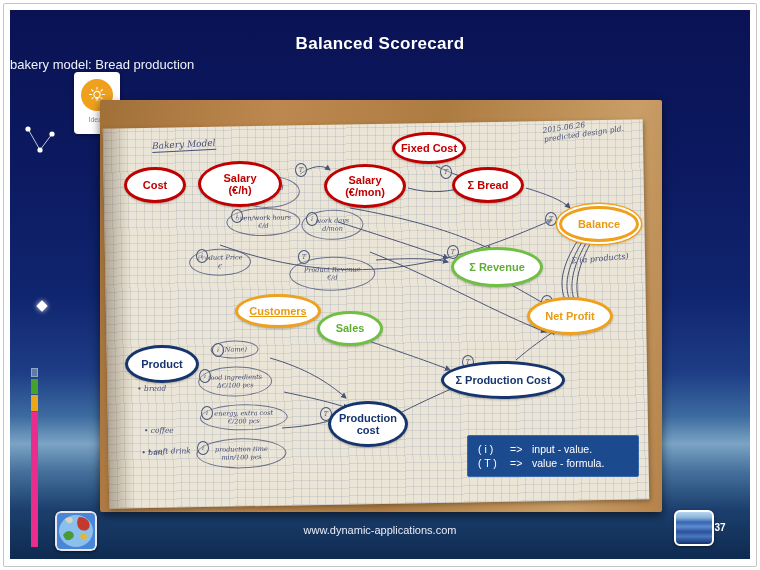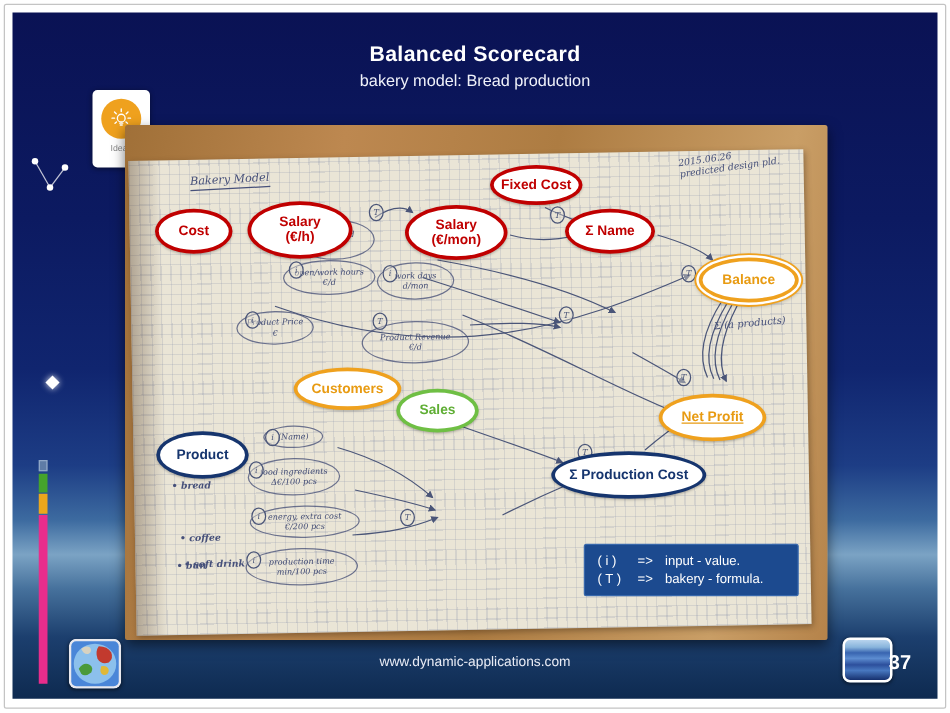--- a/index.html
+++ b/index.html
@@ -1,21 +1,21 @@
 <!DOCTYPE html>
 <html><head>
 <meta charset="utf-8">
 <style>
   html,body{margin:0;padding:0;}
   body{width:760px;height:570px;background:#ffffff;font-family:"Liberation Sans",sans-serif;position:relative;overflow:hidden;}
   .outer-border{position:absolute;inset:3px;border:1px solid #c4c4c4;border-radius:2px;pointer-events:none;}
   .slide{position:absolute;left:10px;top:10px;width:740px;height:549px;overflow:hidden;
     background:linear-gradient(180deg,#0a1254 0%,#0c1a61 30%,#10256f 52%,#1d3d85 66%,#3d6ba0 74%,#7ba3c4 79%,#46719c 84%,#1c3f6e 91%,#0e2a50 100%);}
   .slide-title{position:absolute;top:24px;left:0;width:100%;text-align:center;color:#ffffff;font-size:17px;font-weight:bold;letter-spacing:.3px;}
-  .slide-subtitle{position:absolute;top:47px;left:0;width:100%;text-align:center;color:#f0f2fa;font-size:13px;}
+  .slide-subtitle{position:absolute;top:47px;left:0;width:100%;text-align:left;color:#f0f2fa;font-size:13px;}
   
   .ideas-badge{position:absolute;left:64px;top:62px;width:46px;height:62px;background:#fff;border-radius:4px;
     box-shadow:0 1px 4px rgba(0,0,0,.45);display:flex;flex-direction:column;align-items:center;padding-top:7px;box-sizing:border-box;}
   .ideas-circle{width:32px;height:32px;border-radius:50%;background:#efa11e;display:flex;align-items:center;justify-content:center;}
   .ideas-label{font-size:7px;color:#8a8a8a;margin-top:5px;}
   
   .left-dots{position:absolute;left:12px;top:112px;}
   .left-diamond{position:absolute;left:28px;top:292px;width:8px;height:8px;background:#fff;transform:rotate(45deg);box-shadow:0 0 5px rgba(255,255,255,.9);}
   .bar{position:absolute;left:21px;width:7px;}
   .bar-square{top:358px;height:9px;background:#5f7ca6;border:1px solid #8fa6c6;box-sizing:border-box;}
@@ -32,21 +32,21 @@
       repeating-linear-gradient(0deg,rgba(125,135,165,.20) 0 1px,transparent 1px 8px),
       repeating-linear-gradient(90deg,rgba(125,135,165,.20) 0 1px,transparent 1px 8px);
     box-shadow:1px 2px 5px rgba(60,40,20,.45);}
   
   .hw{font-family:"DejaVu Serif",serif;font-style:italic;color:#46507a;}
   .hw-title{position:absolute;left:49px;top:12px;font-size:9px;border-bottom:1px solid #46507a;transform:rotate(-2deg);padding-bottom:1px;}
   .hw-note{position:absolute;font-size:7.5px;transform:rotate(-7deg);white-space:nowrap;}
   .hw-oval{position:absolute;border:1px solid rgba(65,75,116,.75);border-radius:50%;display:flex;flex-direction:column;
     align-items:center;justify-content:center;text-align:center;font-family:"DejaVu Serif",serif;font-style:italic;
     font-size:6.5px;line-height:1.25;color:#414b74;box-sizing:border-box;padding:1px 3px;}
-  .hw-bullet{position:absolute;font-size:7.5px;white-space:nowrap;font-weight:bold;}
+  .hw-bullet{position:absolute;font-size:7.5px;white-space:nowrap;}
   .hw-sum{position:absolute;font-size:8px;transform:rotate(-4deg);white-space:nowrap;}
   .mk{position:absolute;width:10px;height:12px;border:1px solid #4a5578;border-radius:50%;font-size:6.5px;color:#4a5578;
     display:flex;align-items:center;justify-content:center;font-family:"DejaVu Serif",serif;font-style:italic;background:rgba(234,229,214,.4);}
   .arrows{position:absolute;left:0;top:0;width:562px;height:412px;}
   
   .node{position:absolute;background:#fff;border-radius:50%;display:flex;flex-direction:column;align-items:center;justify-content:center;
     text-align:center;font-weight:bold;font-size:11px;line-height:1.12;box-sizing:border-box;box-shadow:0 1px 2px rgba(0,0,0,.25);}
   .node.red{border:3px solid #c00000;color:#c00000;}
   .node.green{border:3px solid #6fbf44;color:#5fae34;}
   .node.orange{border:3px solid #efa11e;color:#e89b12;}
@@ -57,21 +57,21 @@
     color:#ffffff;font-size:10.5px;display:flex;flex-direction:column;justify-content:center;padding:2px 10px;box-sizing:border-box;gap:2px;}
   .legend-row{display:flex;gap:6px;white-space:nowrap;}
   .legend-key{width:26px;}
   .legend-arrow{width:16px;}
   
   .footer{position:absolute;bottom:23px;left:0;width:100%;text-align:center;color:#e9ecf5;font-size:11px;}
   .world-icon{position:absolute;left:45px;top:501px;width:42px;height:40px;border-radius:6px;overflow:hidden;box-shadow:0 1px 3px rgba(0,0,0,.5);}
   .slides-icon{position:absolute;left:664px;top:500px;width:40px;height:36px;border:2px solid #ffffff;border-radius:6px;box-sizing:border-box;
     background:linear-gradient(180deg,#b8d4ee 0%,#88b4dc 18%,#3864b0 32%,#5c8cd0 46%,#2c4f9c 62%,#4878c0 76%,#16306e 100%);
     box-shadow:0 1px 3px rgba(0,0,0,.5);}
-  .page-number{position:absolute;left:695px;top:512px;width:30px;text-align:center;color:#ffffff;font-size:16px;font-weight:bold;}
+  .page-number{position:absolute;left:695px;top:512px;width:30px;text-align:center;color:#ffffff;font-size:10px;font-weight:bold;}
 </style>
 </head>
 <body>
 
 <div class="slide">
 
   <div class="slide-title">Balanced Scorecard</div>
   <div class="slide-subtitle">bakery model: Bread production</div>
 
   <div class="ideas-badge">
@@ -209,51 +209,58 @@
       <span>(€/h)</span>
     </div>
     <div class="node red" style="left:224px;top:64px;width:82px;height:44px;">
       <span>Salary</span>
       <span>(€/mon)</span>
     </div>
     <div class="node red" style="left:292px;top:32px;width:74px;height:32px;">
       <span>Fixed Cost</span>
     </div>
     <div class="node red" style="left:352px;top:67px;width:72px;height:36px;">
-      <span>Σ Name</span>
+      <span>Σ Bread</span>
     </div>
     <div class="node orange double" style="left:459px;top:106px;width:80px;height:36px;">
       <span>Balance</span>
     </div>
-    <div class="node orange" style="left:427px;top:215px;width:86px;height:38px;text-decoration:underline;">
+    <div class="node green" style="left:351px;top:147px;width:92px;height:40px;">
+      <span>Σ Revenue</span>
+    </div>
+    <div class="node orange" style="left:427px;top:197px;width:86px;height:38px;">
       <span>Net Profit</span>
     </div>
-    <div class="node orange" style="left:135px;top:194px;width:86px;height:34px;">
+    <div class="node orange" style="left:135px;top:194px;width:86px;height:34px;text-decoration:underline;">
       <span>Customers</span>
     </div>
     <div class="node navy" style="left:25px;top:245px;width:74px;height:38px;">
       <span>Product</span>
     </div>
     <div class="node green" style="left:217px;top:211px;width:66px;height:35px;">
       <span>Sales</span>
     </div>
     <div class="node navy" style="left:341px;top:261px;width:124px;height:38px;">
       <span>Σ Production Cost</span>
+    </div>
+    <div class="node navy" style="left:228px;top:301px;width:80px;height:46px;">
+      <span>Production</span>
+      <span>cost</span>
     </div>
 
     <div class="legend">
       <div class="legend-row">
         <span class="legend-key">( i )</span>
         <span class="legend-arrow">=&gt;</span>
         <span>input - value.</span>
       </div>
       <div class="legend-row">
         <span class="legend-key">( T )</span>
         <span class="legend-arrow">=&gt;</span>
-        <span>bakery - formula.</span>
+        <span>value - formula.</span>
       </div>
     </div>
   </div>
 
   <div class="footer">www.dynamic-applications.com</div>
 
   <div class="world-icon">
     <svg width="42" height="40" viewBox="0 0 42 40">
       <rect width="42" height="40" rx="6" fill="#e8e8ee"></rect>
       <rect x="2" y="2" width="38" height="36" rx="4" fill="#4a86d8"></rect>

